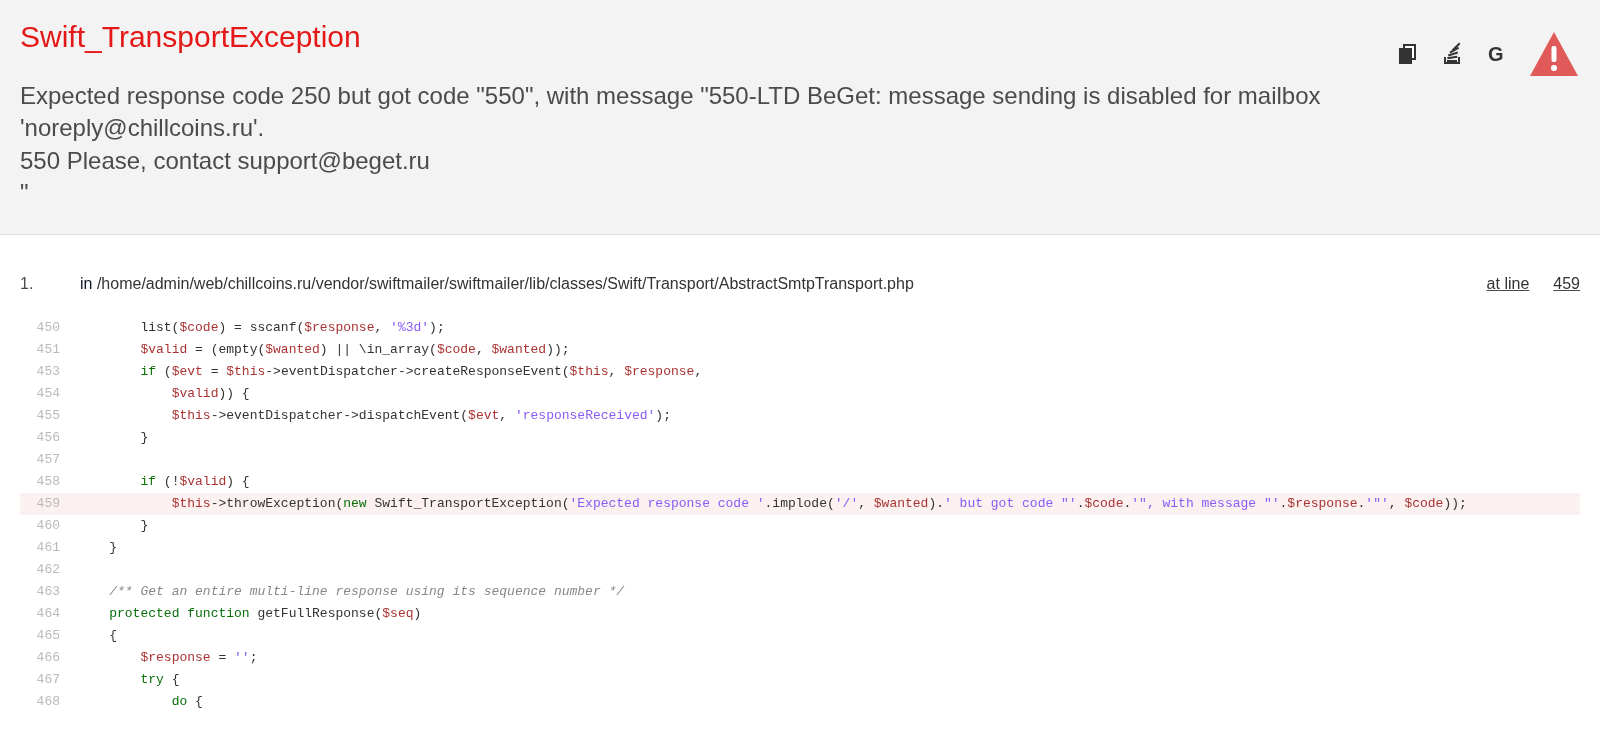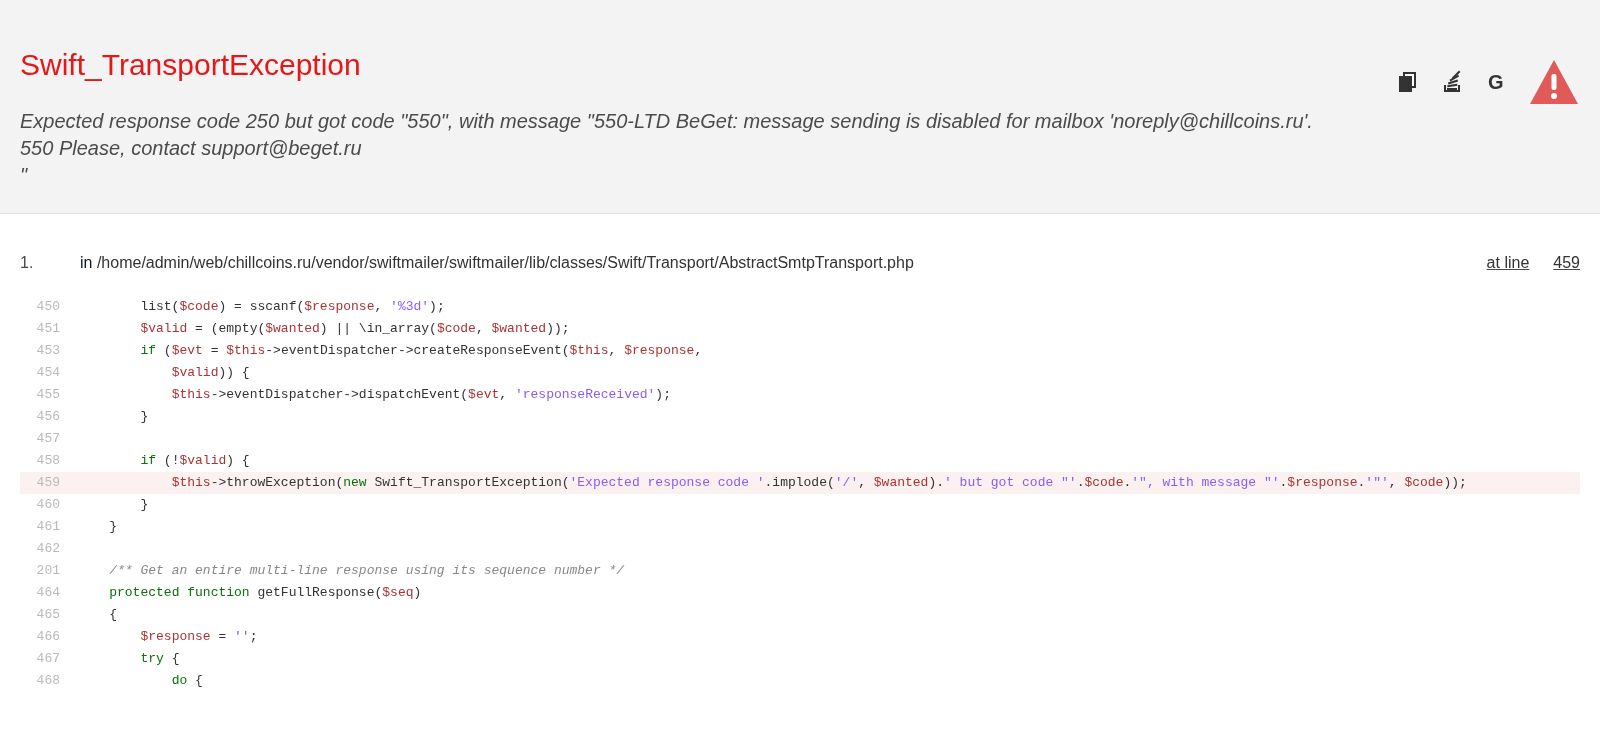--- a/index.html
+++ b/index.html
@@ -7,44 +7,42 @@
   .header {
     background: #f3f3f3;
     border-bottom: 1px solid #e0e0e0;
     padding: 20px 20px 24px 20px;
     position: relative;
   }
   .title-row {
     display: flex;
     align-items: flex-start;
     justify-content: space-between;
-    margin-top: 28px;
   }
   h1.exception-title {
     color: #e51717;
     font-size: 30px;
     font-weight: normal;
     margin-bottom: 18px;
   }
   .icons {
     display: flex;
     align-items: center;
     gap: 20px;
     margin-top: 8px;
   }
   .icons .small-icon { color: #333; cursor: pointer; }
   .icons .small-icon svg { width: 24px; height: 24px; display: block; }
   .icons .warn-icon svg { width: 52px; height: 52px; display: block; }
   .message {
-    font-size: 20px;
+    font-size: 24px;
     color: #4b4b4b;
     line-height: 1.35;
     white-space: pre-line;
     max-width: 1380px;
-    font-style: italic;
   }
   .body {
     padding: 40px 20px 0 20px;
   }
   .trace-item-header {
     display: flex;
     align-items: baseline;
     font-size: 16px;
     color: #4b4b4b;
     margin-bottom: 24px;
@@ -146,20 +144,20 @@
       <div class="code-line"><span class="gutter">453</span><span class="code-content"><span class="tok-plain">        </span><span class="tok-kw">if</span><span class="tok-plain"> (</span><span class="tok-var">$evt</span><span class="tok-plain"> = </span><span class="tok-var">$this</span><span class="tok-plain">-&gt;eventDispatcher-&gt;createResponseEvent(</span><span class="tok-var">$this</span><span class="tok-plain">, </span><span class="tok-var">$response</span><span class="tok-plain">,</span></span></div>
       <div class="code-line"><span class="gutter">454</span><span class="code-content"><span class="tok-plain">            </span><span class="tok-var">$valid</span><span class="tok-plain">)) {</span></span></div>
       <div class="code-line"><span class="gutter">455</span><span class="code-content"><span class="tok-plain">            </span><span class="tok-var">$this</span><span class="tok-plain">-&gt;eventDispatcher-&gt;dispatchEvent(</span><span class="tok-var">$evt</span><span class="tok-plain">, </span><span class="tok-str">'responseReceived'</span><span class="tok-plain">);</span></span></div>
       <div class="code-line"><span class="gutter">456</span><span class="code-content"><span class="tok-plain">        }</span></span></div>
       <div class="code-line"><span class="gutter">457</span><span class="code-content"><span class="tok-plain"> </span></span></div>
       <div class="code-line"><span class="gutter">458</span><span class="code-content"><span class="tok-plain">        </span><span class="tok-kw">if</span><span class="tok-plain"> (!</span><span class="tok-var">$valid</span><span class="tok-plain">) {</span></span></div>
       <div class="code-line highlight"><span class="gutter">459</span><span class="code-content"><span class="tok-plain">            </span><span class="tok-var">$this</span><span class="tok-plain">-&gt;throwException(</span><span class="tok-kw">new</span><span class="tok-plain"> Swift_TransportException(</span><span class="tok-str">'Expected response code '</span><span class="tok-plain">.implode(</span><span class="tok-str">'/'</span><span class="tok-plain">, </span><span class="tok-var">$wanted</span><span class="tok-plain">).</span><span class="tok-str">' but got code "'</span><span class="tok-plain">.</span><span class="tok-var">$code</span><span class="tok-plain">.</span><span class="tok-str">'", with message "'</span><span class="tok-plain">.</span><span class="tok-var">$response</span><span class="tok-plain">.</span><span class="tok-str">'"'</span><span class="tok-plain">, </span><span class="tok-var">$code</span><span class="tok-plain">));</span></span></div>
       <div class="code-line"><span class="gutter">460</span><span class="code-content"><span class="tok-plain">        }</span></span></div>
       <div class="code-line"><span class="gutter">461</span><span class="code-content"><span class="tok-plain">    }</span></span></div>
       <div class="code-line"><span class="gutter">462</span><span class="code-content"><span class="tok-plain"> </span></span></div>
-      <div class="code-line"><span class="gutter">201</span><span class="code-content"><span class="tok-plain">    </span><span class="tok-cmt">/** Get an entire multi-line response using its sequence number */</span></span></div>
+      <div class="code-line"><span class="gutter">463</span><span class="code-content"><span class="tok-plain">    </span><span class="tok-cmt">/** Get an entire multi-line response using its sequence number */</span></span></div>
       <div class="code-line"><span class="gutter">464</span><span class="code-content"><span class="tok-plain">    </span><span class="tok-kw">protected function</span><span class="tok-plain"> getFullResponse(</span><span class="tok-var">$seq</span><span class="tok-plain">)</span></span></div>
       <div class="code-line"><span class="gutter">465</span><span class="code-content"><span class="tok-plain">    {</span></span></div>
       <div class="code-line"><span class="gutter">466</span><span class="code-content"><span class="tok-plain">        </span><span class="tok-var">$response</span><span class="tok-plain"> = </span><span class="tok-str">''</span><span class="tok-plain">;</span></span></div>
       <div class="code-line"><span class="gutter">467</span><span class="code-content"><span class="tok-plain">        </span><span class="tok-kw">try</span><span class="tok-plain"> {</span></span></div>
       <div class="code-line"><span class="gutter">468</span><span class="code-content"><span class="tok-plain">            </span><span class="tok-kw">do</span><span class="tok-plain"> {</span></span></div>
     </div>
 </div>
 
 </body></html>

